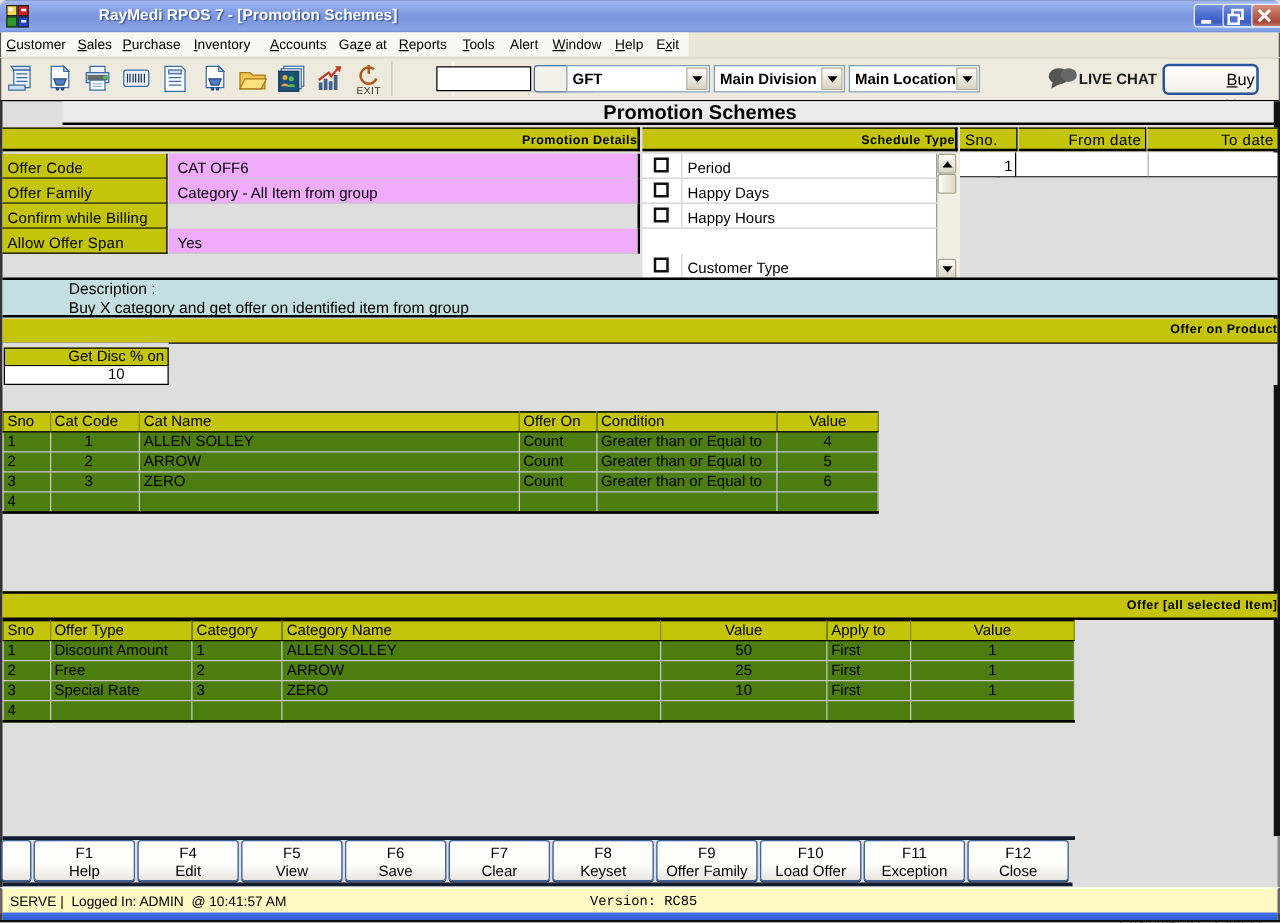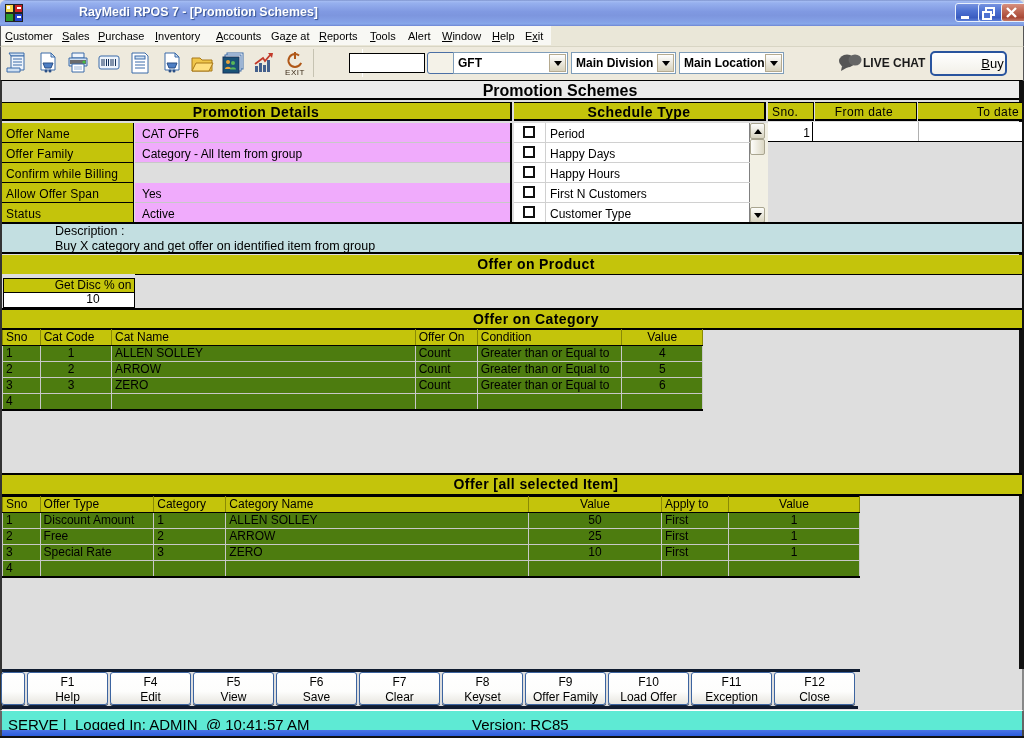--- a/index.html
+++ b/index.html
@@ -41,21 +41,21 @@
   #combo2 { left:571px; width:105px; }
   #combo3 { left:679px; width:105px; }
   #livechat { left:815px; top:56px; font-weight:bold; font-size:12px; color:#1a1a1a; }
   #chaticon { left:790px; top:53px; }
   #buynow { left:930px; top:51px; width:77px; height:25px; background:linear-gradient(to bottom,#fff,#f2f0e8); border:2px solid #29549e; border-radius:5px; text-align:center; font-size:13px; line-height:21px; }
 
   
   #content { left:0; top:80px; width:1024px; height:589px; background:#dedede; border-left:2px solid #333; border-right:2px solid #888; border-top:1px solid #000; }
   
   .olive { background:#c4c40b; }
-  .sechead { position:absolute; text-align:center; font-weight:bold; font-size:14px; letter-spacing:0.4px; }
+  .sechead { position:absolute; text-align:right; font-weight:bold; font-size:10px; letter-spacing:0.4px; }
 
   #pshead { left:0px; top:0px; width:1020px; height:19px; background:#ebebeb; border-bottom:2px solid #000; text-align:center; font-weight:bold; font-size:16px; line-height:19px; }
 
   
   .hrow { position:absolute; top:21px; height:19px; }
   #h-pd { left:0; width:510px; border-right:2px solid #000; line-height:19px; }
   #h-st { left:512px; width:252px; border-right:2px solid #000; line-height:19px; }
   #h-sno { left:766px; width:46px; border-right:1px solid #000; font-weight:normal; font-size:12px; text-align:left; padding-left:4px; line-height:19px; }
   #h-from { left:813px; width:102px; border-right:1px solid #000; font-weight:normal; font-size:12px; padding-right:3px; line-height:19px; }
   #h-to { left:916px; width:104px; font-weight:normal; font-size:12px; text-align:right; padding-right:3px; line-height:19px; }
@@ -106,21 +106,21 @@
   #offtab { left:0; top:415px; width:858px; }
 
   #oall { left:0; top:392px; width:1020px; height:23px; line-height:19px; border-top:2px solid #000; border-bottom:2px solid #000; }
 
   
   #btnrow { left:0; top:669px; width:1024px; height:41px; background:#dedede; border-left:2px solid #333; border-right:2px solid #888; }
   #navytop { position:absolute; left:0; top:0; width:858px; height:3px; background:#101c30; }
   #navybot { position:absolute; left:0; top:37px; width:856px; height:3px; background:#101c30; }
   .fbtn { position:absolute; top:3px; width:81px; height:33px; background:linear-gradient(to bottom,#fff 0%,#fdfdfc 60%,#e8e6e0 100%); border:1px solid #3c64a0; border-radius:3px; text-align:center; font-size:12px; line-height:15px; padding-top:2px; box-shadow:0 1px 0 #16243c; }
   #fb0 { width:24px; }
-  #statusbar { left:0; top:710px; width:1024px; height:20px; background:#5eead4; border-left:2px solid #666; border-right:2px solid #666; font-size:15px; border-top:1px solid #fff; }
+  #statusbar { left:0; top:710px; width:1024px; height:20px; background:#fef9c3; border-left:2px solid #666; border-right:2px solid #666; font-size:11px; border-top:1px solid #fff; }
   #bluestrip { left:0; top:730px; width:1024px; height:6px; background:linear-gradient(to bottom,#4a74e4,#2c5cdc); border-left:2px solid #444; border-right:2px solid #444; }
   #blackline { left:0; top:736px; width:1024px; height:2px; background:#111; }
 </style>
 </head>
 <body>
 <div id="win">
 
   <div id="titlebar" class="abs"></div>
   <div id="tb-icon" class="abs">
     <div style="left:0;top:0;background:#f5d94a;">
@@ -280,60 +280,51 @@
       <div class="abs" id="rightline" style="left:1017px;top:0;width:2px;height:588px;background:#111;"></div>
     <div id="pshead">Promotion Schemes</div>
 
     <div id="h-pd" class="hrow olive sechead">Promotion Details</div>
     <div id="h-st" class="hrow olive sechead">Schedule Type</div>
     <div id="h-sno" class="hrow olive sechead">Sno.</div>
     <div id="h-from" class="hrow olive sechead">From date</div>
     <div id="h-to" class="hrow olive sechead">To date</div>
 
     <div class="prow" style="top:42px">
-        <div class="plab">Offer Name</div>
+        <div class="plab">Offer Code</div>
         <div class="pval">CAT OFF6</div>
       </div>
     <div class="prow" style="top:62px">
         <div class="plab">Offer Family</div>
         <div class="pval">Category - All Item from group</div>
       </div>
     <div class="prow" style="top:82px">
         <div class="plab">Confirm while Billing</div>
       </div>
     <div class="prow" style="top:102px">
         <div class="plab">Allow Offer Span</div>
         <div class="pval">Yes</div>
-      </div>
-    <div class="prow" style="top:122px">
-        <div class="plab">Status</div>
-        <div class="pval">Active</div>
       </div>
 
     <div id="schlist" class="abs">
       <div class="srow" style="top:20px">
           <span class="cb"></span>
           <span class="cdiv"></span>
           <span class="stxt">Happy Days</span>
         </div>
       <div class="srow" style="top:0">
           <span class="cb"></span>
           <span class="cdiv"></span>
           <span class="stxt">Period</span>
         </div>
       <div class="srow" style="top:40px">
           <span class="cb"></span>
           <span class="cdiv"></span>
           <span class="stxt">Happy Hours</span>
         </div>
-      <div class="srow" style="top:60px">
-          <span class="cb"></span>
-          <span class="cdiv"></span>
-          <span class="stxt">First N Customers</span>
-        </div>
       <div class="srow" style="top:80px">
           <span class="cb"></span>
           <span class="cdiv"></span>
           <span class="stxt">Customer Type</span>
         </div>
     </div>
     <div id="schscroll" class="abs">
       <div class="sbtn arr-u" style="top:0"></div>
       <div id="sthumb"></div>
       <div class="sbtn arr-d" style="bottom:0"></div>
@@ -351,21 +342,20 @@
 
     <div id="desc" class="abs">
         <div style="padding:1px 0 0 5px;">Description :</div>
         <div style="padding:2px 0 0 5px;margin-top:1px;">Buy X category and get offer on identified item from group</div>
       </div>
     <div id="oopgap" class="abs"></div>
     <div id="gdgray" class="abs"></div>
     <div id="gdlab" class="abs">Get Disc % on BILL</div>
     <div id="gdval" class="abs">10</div>
 
-    <div id="ooc" class="abs olive sechead">Offer on Category</div>
 
     <table id="cattab" class="grid">
       <tbody>
           <tr class="gh">
             <td style="width:37px">Sno</td>
             <td style="width:70px">Cat Code</td>
             <td style="width:298px">Cat Name</td>
             <td style="width:61px">Offer On</td>
             <td style="width:142px">Condition</td>
             <td style="width:79px;text-align:center">Value</td>
@@ -469,19 +459,19 @@
     <div class="fbtn" style="left:357px">F7<br>Clear</div>
     <div class="fbtn" style="left:440px">F8<br>Keyset</div>
     <div class="fbtn" style="left:523px">F9<br>Offer Family</div>
     <div class="fbtn" style="left:606px">F10<br>Load Offer</div>
     <div class="fbtn" style="left:689px">F11<br>Exception</div>
     <div class="fbtn" style="left:772px">F12<br>Close</div>
   </div>
 
   <div id="statusbar" class="abs">
     <span style="position:absolute;left:6px;top:5px;">SERVE&nbsp;|&nbsp;&nbsp;Logged In: ADMIN&nbsp;&nbsp;@ 10:41:57 AM</span>
-    <span style="position:absolute;left:470px;top:5px;">Version: RC85</span>
+    <span style="position:absolute;left:470px;top:5px;font-family:Liberation Mono, monospace;">Version: RC85</span>
     <span style="position:absolute;right:13px;top:21px;letter-spacing:0.3px;">Customer ID : 254455</span>
   </div>
   <div id="bluestrip" class="abs"></div>
   <div id="blackline" class="abs"></div>
 
 </div>
 
 </body></html>

